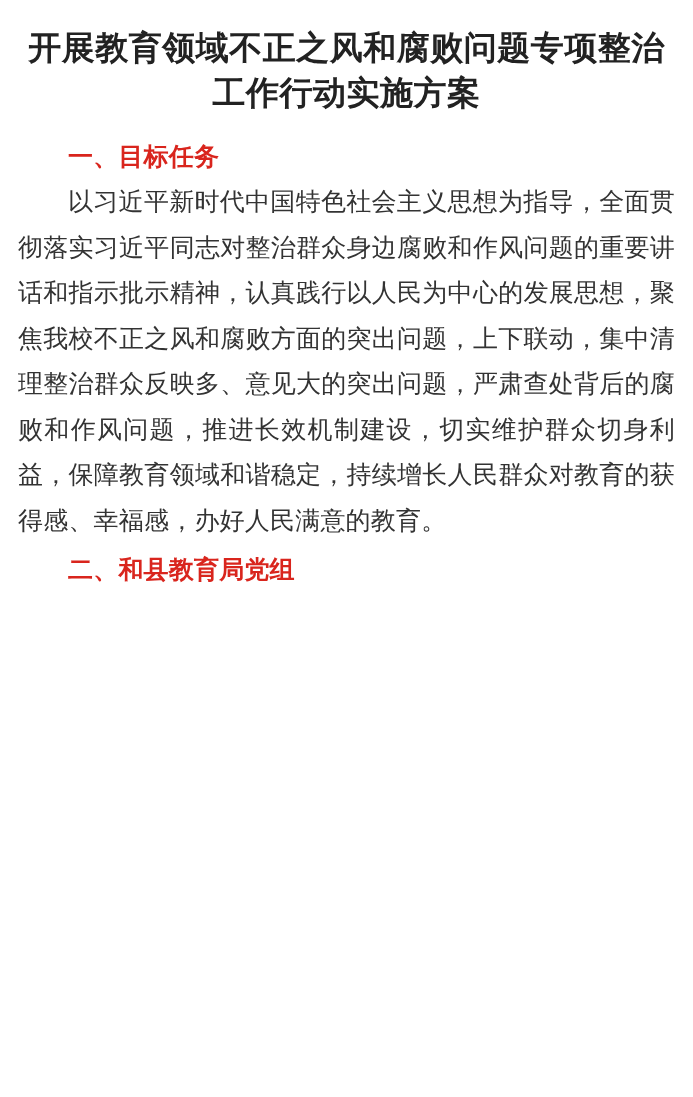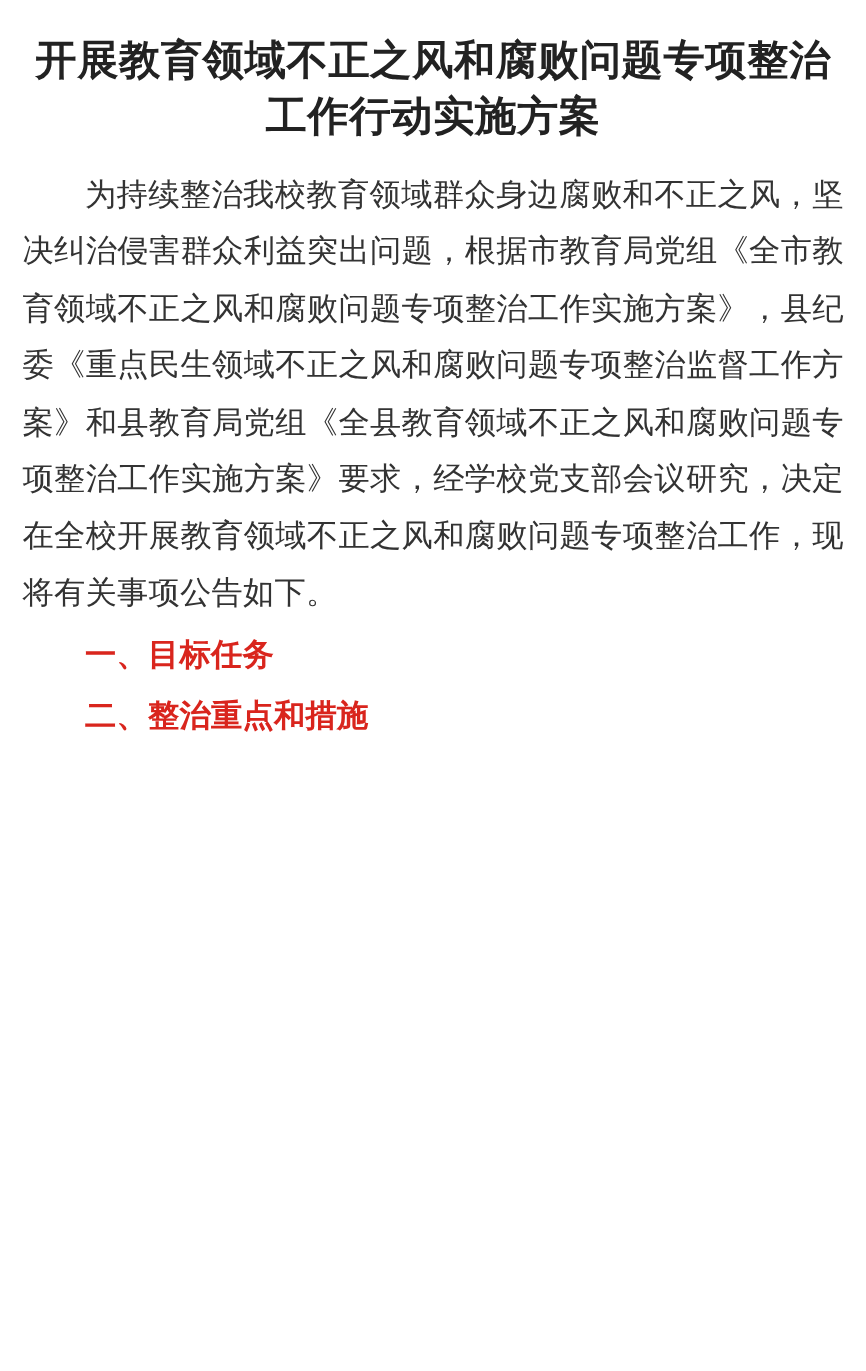--- a/index.html
+++ b/index.html
@@ -51,20 +51,20 @@
     letter-spacing: 0.2px;
   }
 </style>
 </head>
 <body>
 
 <div class="page">
 
   <h1 class="doc-title">开展教育领域不正之风和腐败问题专项整治工作行动实施方案</h1>
 
-  <p class="para">为持续整治我校教育领域群众身边腐败和不正之风，坚决纠治侵害群众利益突出问题，根据市教育局党组《全市教育领域不正之风和腐败问题专项整治工作实施方案》，县纪委《重点民生领域不正之风和腐败问题专项整治监督工作方案》和县教育局党组《全县教育领域不正之风和腐败问题专项整治工作实施方案》要求，经学校党支部会议研究，决定在全校开展教育领域不正之风和腐败问题专项整治工作，现将有关事项公告如下。</p>
 
   <p class="heading">一、目标任务</p>
 
+  <p class="para">以习近平新时代中国特色社会主义思想为指导，全面贯彻落实习近平同志对整治群众身边腐败和作风问题的重要讲话和指示批示精神，认真践行以人民为中心的发展思想，聚焦我校不正之风和腐败方面的突出问题，上下联动，集中清理整治群众反映多、意见大的突出问题，严肃查处背后的腐败和作风问题，推进长效机制建设，切实维护群众切身利益，保障教育领域和谐稳定，持续增长人民群众对教育的获得感、幸福感，办好人民满意的教育。</p>
 
-  <p class="heading">二、整治重点和措施</p>
+  <p class="heading">二、和县教育局党组</p>
 
 </div>
 
 </body></html>

